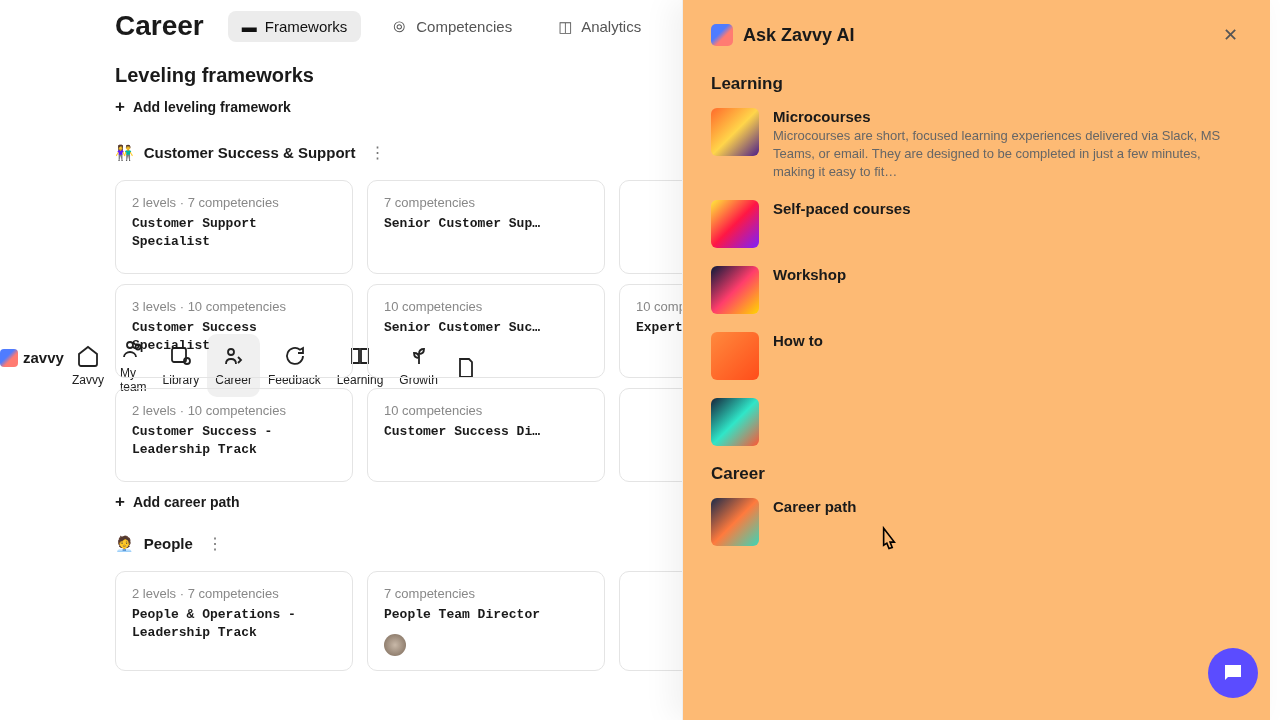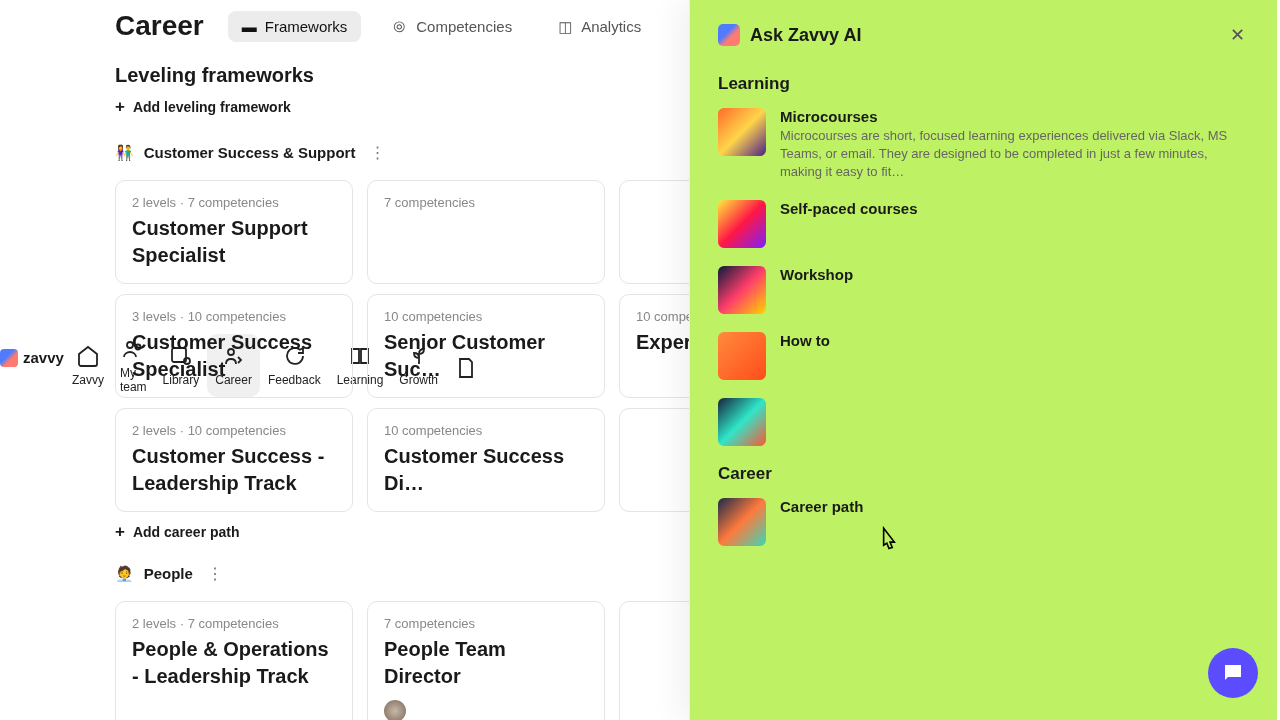--- a/index.html
+++ b/index.html
@@ -28,25 +28,25 @@
 .plus { font-size: 17px; font-weight: 600; }
 
 .track-head { display: flex; align-items: center; gap: 10px; margin-bottom: 14px; }
 .track-emoji { font-size: 15px; }
 .track-name { font-size: 15px; font-weight: 700; }
 .more-ic { color: #777; cursor: pointer; padding: 4px; }
 
 .cards-row { display: flex; gap: 14px; margin-bottom: 10px; }
 .card { width: 238px; min-height: 94px; border: 1px solid #e4e4e4; border-radius: 10px; padding: 14px 16px; cursor: pointer; }
 .card-meta { font-size: 13px; color: #888; margin-bottom: 5px; }
-.card-title { font-size: 20px; font-weight: 700; line-height: 1.35; }
+.card-title { font-size: 13px; font-weight: 700; line-height: 1.35; font-family: Liberation Mono, monospace; }
 .card-av { width: 22px; height: 22px; border-radius: 50%; background: radial-gradient(circle,#c8b8a8,#7a6858); margin-top: 10px; }
 
 
-.panel { position: absolute; right: 3px; top: 0; width: 588px; height: 720px; background: #bef264; border-left: 1px solid #eee; padding: 20px 28px; box-shadow: -10px 0 30px rgba(0,0,0,0.06); }
+.panel { position: absolute; right: 10px; top: 0; width: 588px; height: 720px; background: #fdba74; border-left: 1px solid #eee; padding: 20px 28px; box-shadow: -10px 0 30px rgba(0,0,0,0.06); }
 .panel-head { display: flex; align-items: center; gap: 10px; margin-bottom: 24px; }
 .panel-logo { width: 22px; height: 22px; background: linear-gradient(135deg,#4f7cff 40%,#ff7b72 60%); border-radius: 5px; }
 .panel-title { font-size: 18px; font-weight: 700; }
 .close-btn { margin-left: auto; font-size: 18px; color: #555; cursor: pointer; padding: 4px; }
 .panel-section { font-size: 17px; font-weight: 700; margin-bottom: 14px; }
 .option { display: flex; gap: 14px; margin-bottom: 18px; cursor: pointer; }
 .option-thumb { width: 48px; height: 48px; border-radius: 6px; flex-shrink: 0; }
 .t1{background:linear-gradient(135deg,#ff6a2b,#ffd54a,#4b1e8a);}
 .t2{background:linear-gradient(135deg,#ffeb3b,#ff1744,#7c1fff);}
 .t3{background:linear-gradient(135deg,#0a1a3a,#ff3d6b,#ffd700);}
@@ -156,20 +156,21 @@
     <span class="track-name">Customer Success &amp; Support</span>
     <span class="more-ic">⋮</span>
   </div>
   <div class="cards-row">
     <div class="card">
         <div class="card-meta">2 levels · 7 competencies</div>
         <div class="card-title">Customer Support Specialist</div>
       </div>
     <div class="card">
         <div class="card-meta">7 competencies</div>
+        <div class="card-title">Senior Customer Sup…</div>
       </div>
     <div class="card">
         <div class="card-meta"></div>
         <div class="card-title"></div>
       </div>
   </div>
   <div class="cards-row">
     <div class="card">
         <div class="card-meta">3 levels · 10 competencies</div>
         <div class="card-title">Customer Success Specialist</div>

